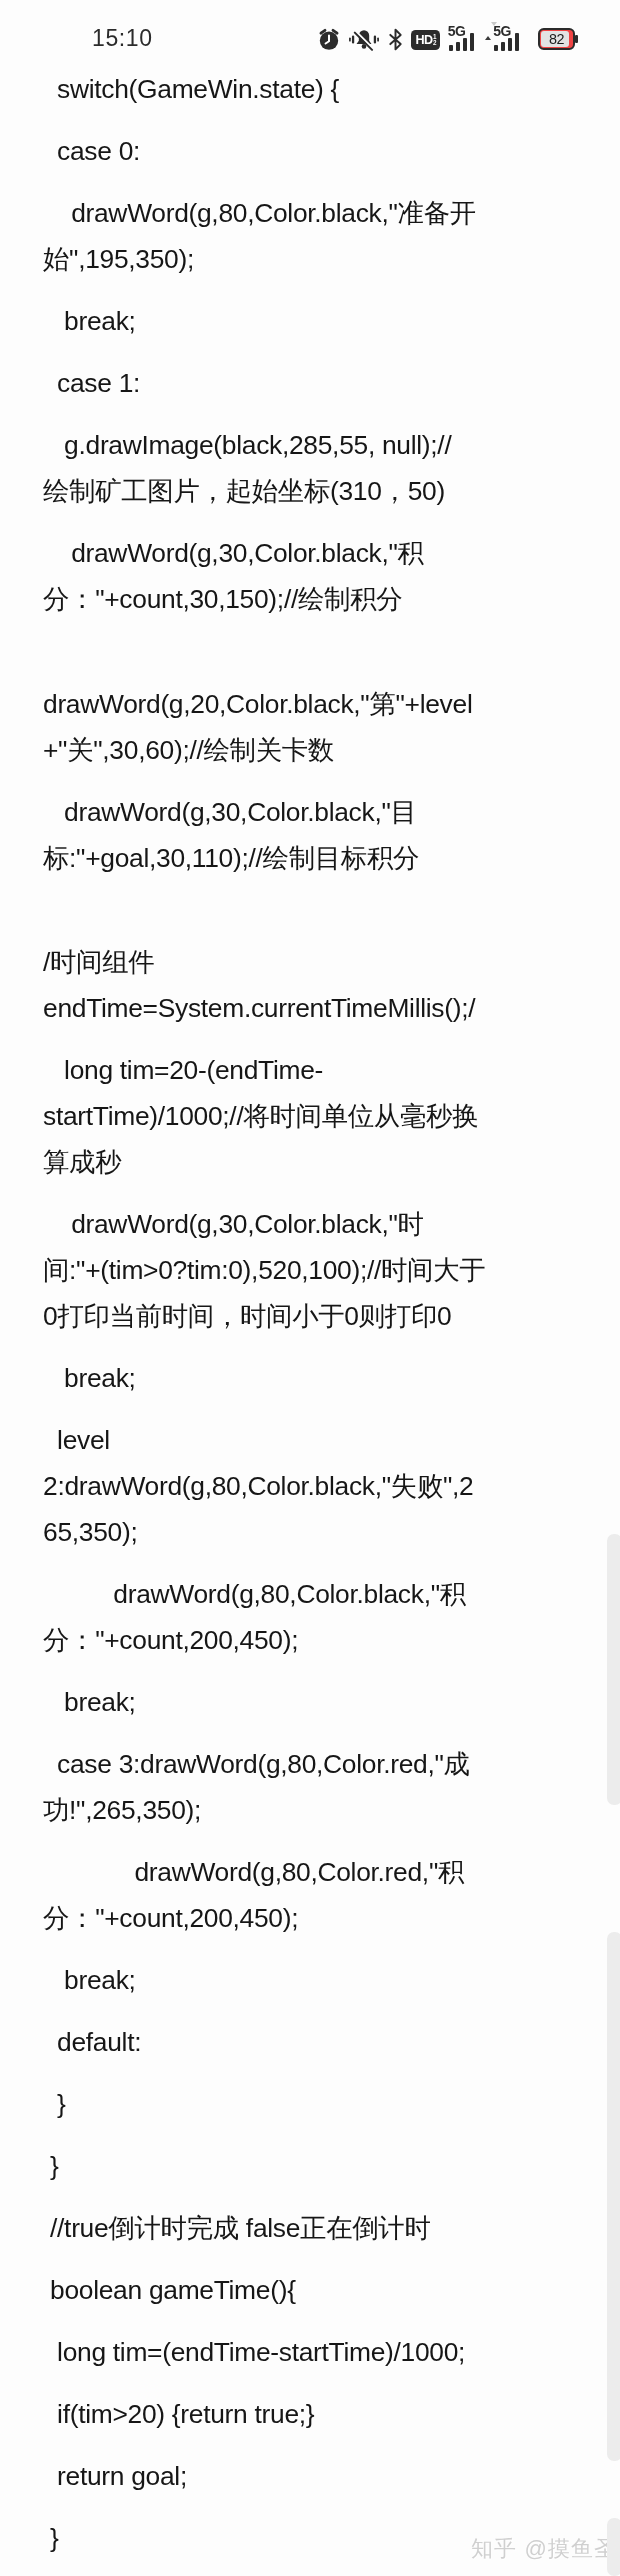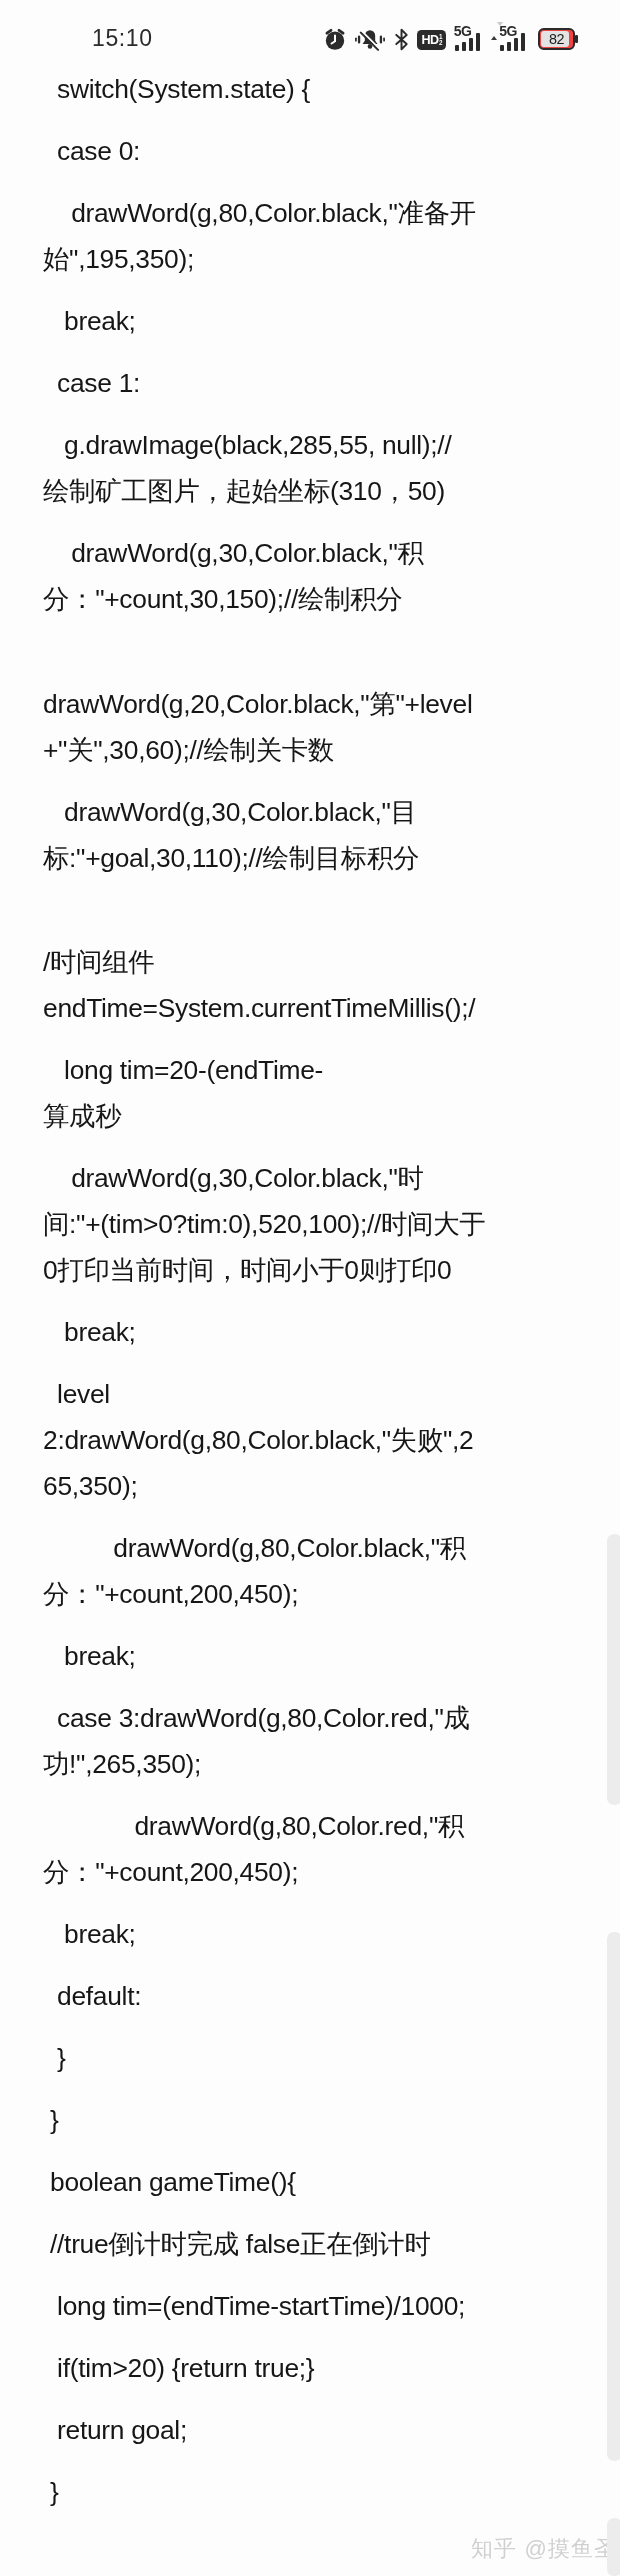--- a/index.html
+++ b/index.html
@@ -69,20 +69,21 @@
     border-top:4.6px solid #c9c9c9;
   }
   .battery{
     position:relative;
     width:33px;height:18.4px;
     border:2px solid #2b2b2b;
     border-radius:5.7px;
     display:flex;align-items:center;justify-content:center;
     margin-bottom:1.1px;
     background:#ef4444;
+    margin-left:6px;
   }
   .battery-fill{
     position:absolute;left:1.1px;top:1.1px;bottom:1.1px;width:84%;
     background:#e3e3e3;border-radius:2.9px;
   }
   .battery-text{
     position:relative;z-index:1;
     font-size:14.4px;color:#1c1c1c;letter-spacing:-0.6px;
   }
   .battery-nub{
@@ -189,21 +190,21 @@
         <span class="battery-fill"></span>
         <span class="battery-text">82</span>
         <span class="battery-nub"></span>
       </span>
 
     </div>
   </header>
 
   <main class="code-area" id="code-area">
       <div class="para">
-        <div class="code-line">  switch(System.state) {</div>
+        <div class="code-line">  switch(GameWin.state) {</div>
       </div>
       <div class="para">
         <div class="code-line">  case 0:</div>
       </div>
       <div class="para">
         <div class="code-line">    drawWord(g,80,Color.black,"准备开</div>
         <div class="code-line">始",195,350);</div>
       </div>
       <div class="para">
         <div class="code-line">   break;</div>
@@ -228,20 +229,21 @@
         <div class="code-line">   drawWord(g,30,Color.black,"目</div>
         <div class="code-line">标:"+goal,30,110);//绘制目标积分</div>
       </div>
       <div class="para blank"></div>
       <div class="para">
         <div class="code-line">/时间组件</div>
         <div class="code-line">endTime=System.currentTimeMillis();/</div>
       </div>
       <div class="para">
         <div class="code-line">   long tim=20-(endTime-</div>
+        <div class="code-line">startTime)/1000;//将时间单位从毫秒换</div>
         <div class="code-line">算成秒</div>
       </div>
       <div class="para">
         <div class="code-line">    drawWord(g,30,Color.black,"时</div>
         <div class="code-line">间:"+(tim&gt;0?tim:0),520,100);//时间大于</div>
         <div class="code-line">0打印当前时间，时间小于0则打印0</div>
       </div>
       <div class="para">
         <div class="code-line">   break;</div>
       </div>
@@ -271,24 +273,24 @@
       <div class="para">
         <div class="code-line">  default:</div>
       </div>
       <div class="para">
         <div class="code-line">  }</div>
       </div>
       <div class="para">
         <div class="code-line"> }</div>
       </div>
       <div class="para">
+        <div class="code-line"> //true倒计时完成 false正在倒计时</div>
+      </div>
+      <div class="para">
         <div class="code-line"> boolean gameTime(){</div>
-      </div>
-      <div class="para">
-        <div class="code-line"> //true倒计时完成 false正在倒计时</div>
       </div>
       <div class="para">
         <div class="code-line">  long tim=(endTime-startTime)/1000;</div>
       </div>
       <div class="para">
         <div class="code-line">  if(tim&gt;20) {return true;}</div>
       </div>
       <div class="para">
         <div class="code-line">  return goal;</div>
       </div>

